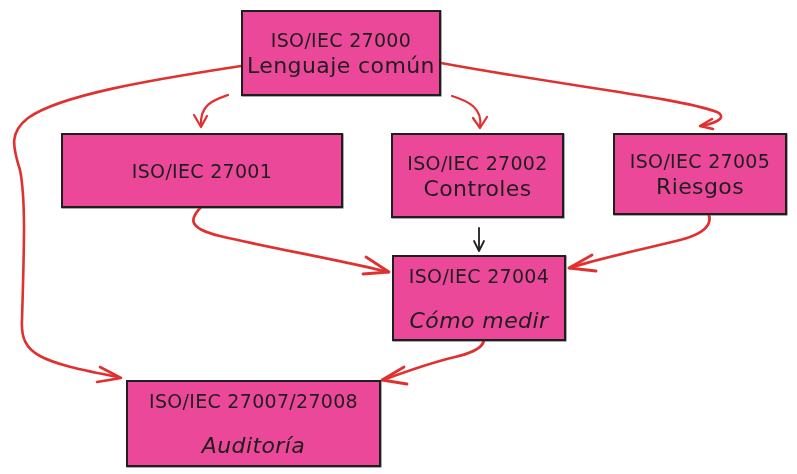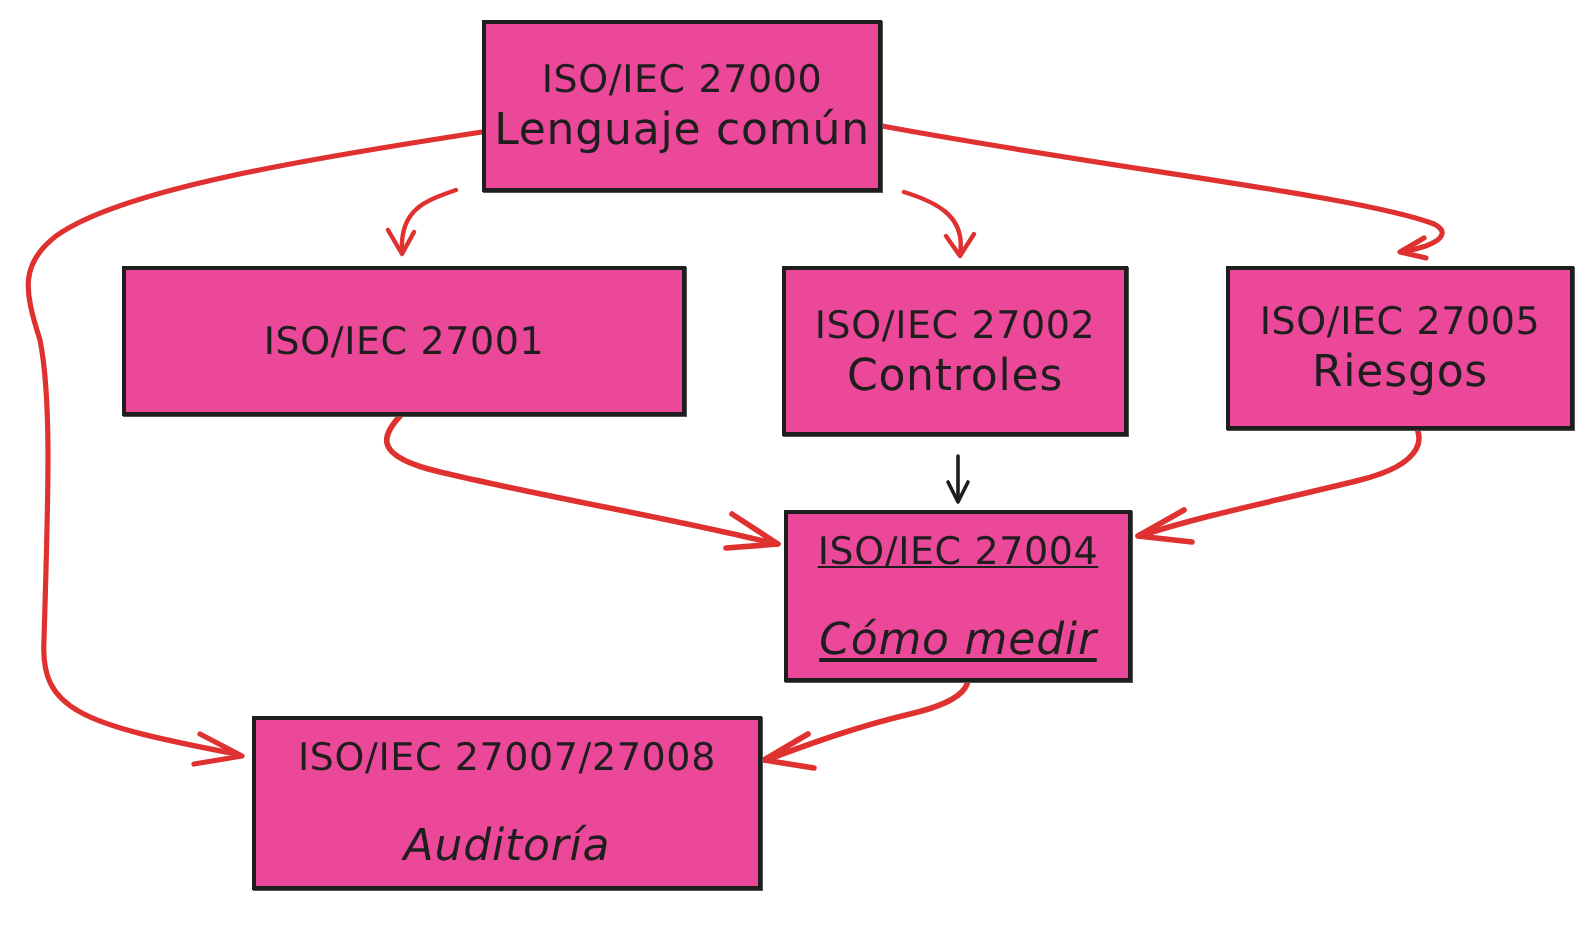--- a/index.html
+++ b/index.html
@@ -12,22 +12,22 @@
       display: flex; flex-direction: column; align-items: center; justify-content: center;
       color: #1e1e1e; text-align: center;
       box-shadow: 0.5px 0.5px 0 #555;
     }
     .node .title { font-size: 19px; letter-spacing: 0.3px; line-height: 26px; white-space: nowrap; }
     .node .sub { font-size: 22px; letter-spacing: 0.4px; line-height: 26px; white-space: nowrap; }
     #n27000 { left: 241px; top: 10px; width: 200px; height: 86px; }
     #n27001 { left: 61px; top: 133px; width: 282px; height: 75px; }
     #n27002 { left: 391px; top: 133px; width: 173px; height: 85px; }
     #n27005 { left: 613px; top: 133px; width: 174px; height: 82px; }
-    #n27004 { left: 392px; top: 255px; width: 174px; height: 86px; text-decoration: underline; }
-    #n27007 { left: 126px; top: 358px; width: 255px; height: 87px; }
+    #n27004 { left: 392px; top: 255px; width: 174px; height: 86px; }
+    #n27007 { left: 126px; top: 380px; width: 255px; height: 87px; }
     #n27007 .sub, #n27004 .sub { font-style: italic; margin-top: 19px; }
   </style>
 </head>
 <body>
 
 <svg class="edges" viewBox="0 0 797 474">
   <g fill="none" stroke-linecap="round" stroke-linejoin="round">
 
     <g class="edge-red">
       <path d="M228 95 C 214 100, 200 104, 201 125" stroke-width="2.2" stroke="#e03131"></path>

